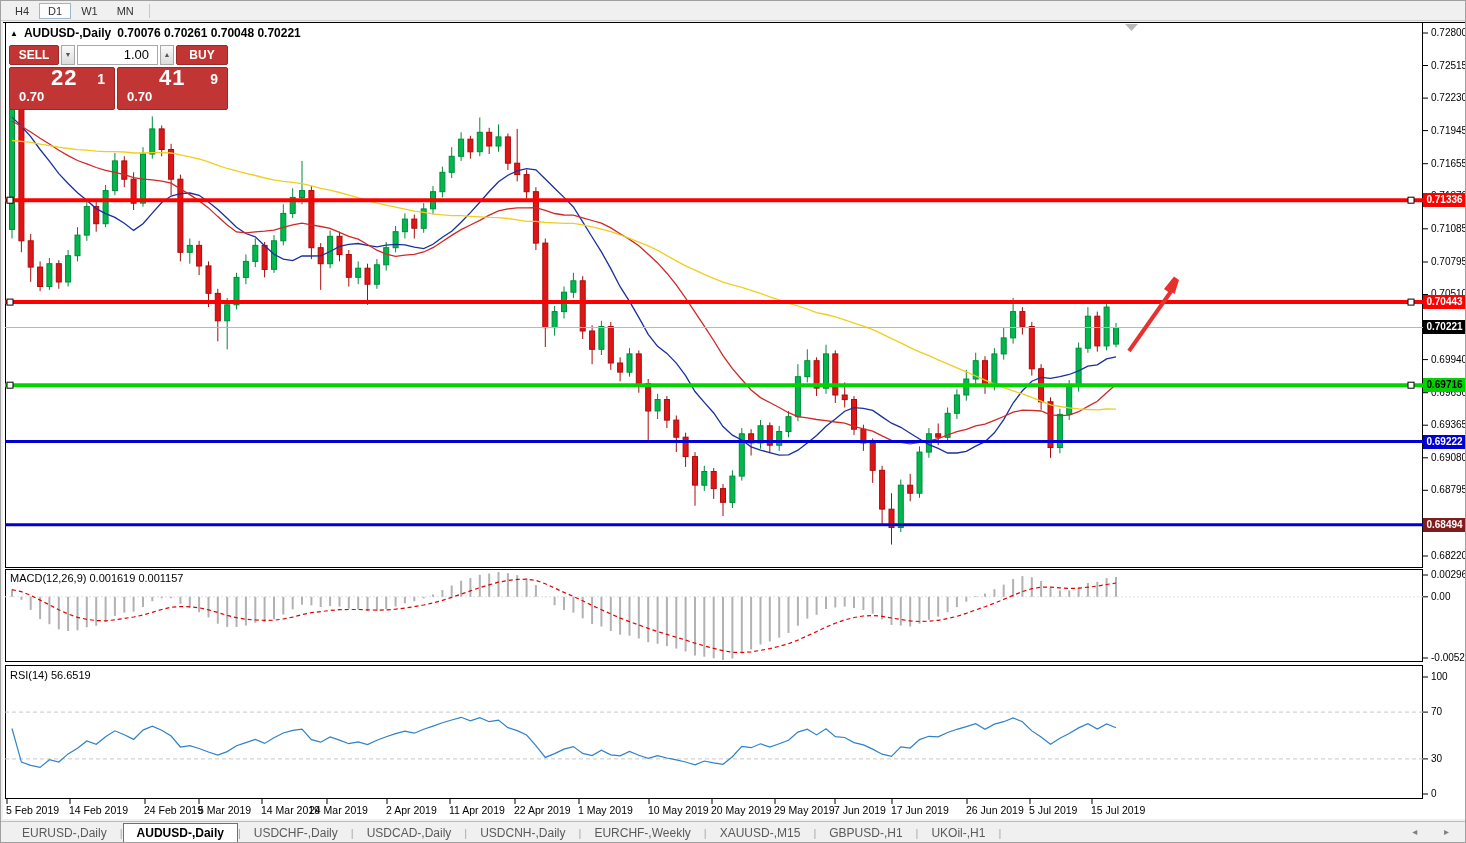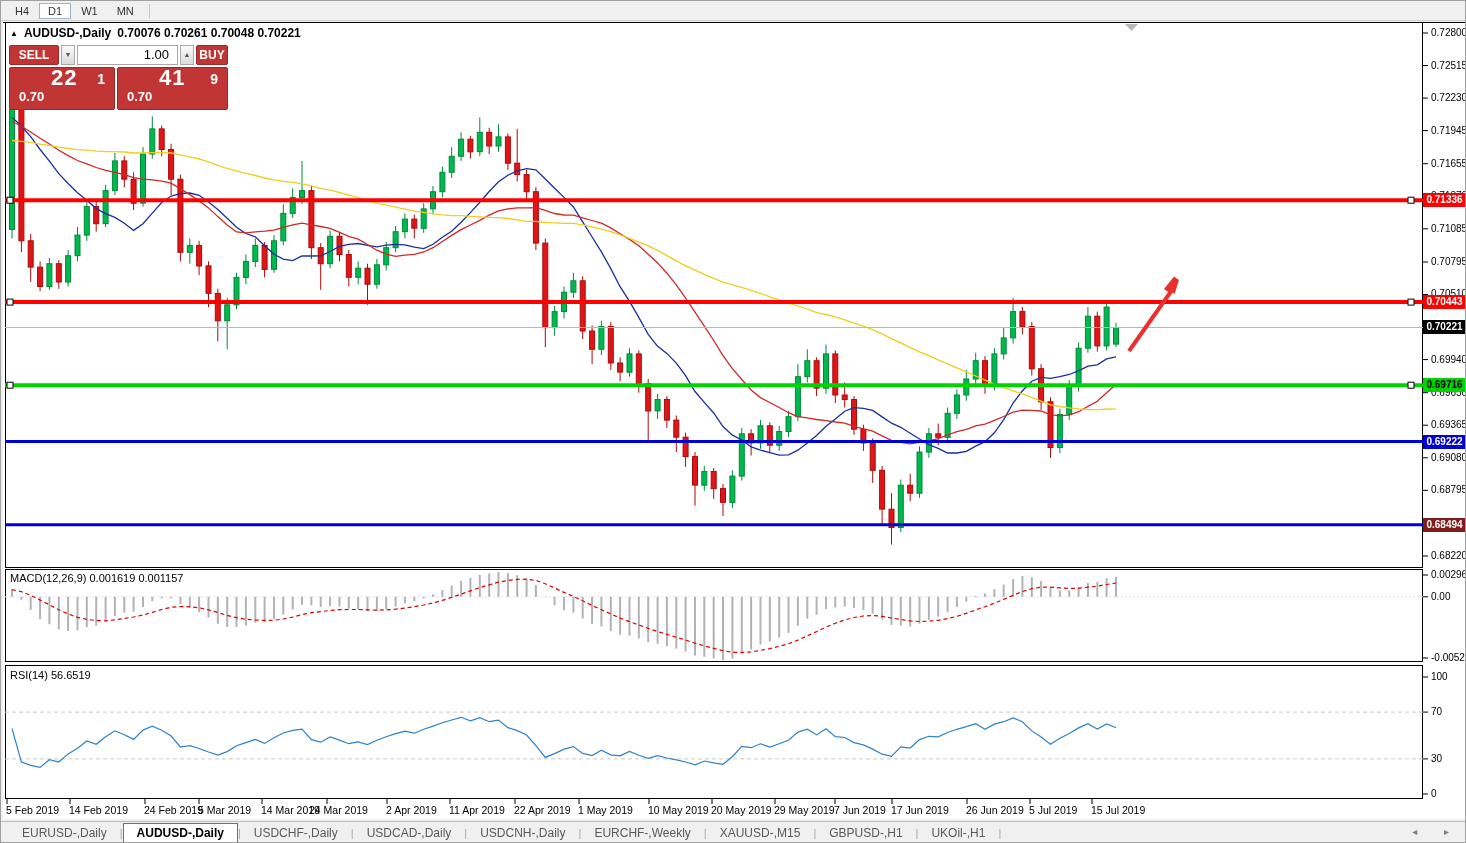--- a/index.html
+++ b/index.html
@@ -20,21 +20,21 @@
   
   .chart-title { position: absolute; left: 9px; top: 25px; z-index: 8; display: flex; align-items: center; gap: 6px;
                  font-size: 12px; font-weight: bold; color: #000; }
   .title-tri { font-size: 8px; }
   .ind-label { position: absolute; left: 9px; z-index: 6; font-size: 11px; color: #000; }
   
   .trade-panel { position: absolute; left: 8px; top: 44px; width: 219px; z-index: 9; }
   .tp-row1 { display: flex; height: 20px; gap: 2px; }
   .tp-btn { background: #c23535; border: 1px solid #9e2828; color: #fff; font-size: 12px; font-weight: bold;
             text-align: center; line-height: 18px; border-radius: 2px; }
-  .tp-sell-btn { width: 50px; } .tp-buy-btn { width: 32px; }
+  .tp-sell-btn { width: 50px; } .tp-buy-btn { width: 52px; }
   .tp-spin { width: 14px; background: linear-gradient(#fafafa,#dcdcdc); border: 1px solid #a8a8a8; color: #555;
              font-size: 7px; text-align: center; line-height: 18px; }
   .tp-vol { flex: 1; background: #fff; border: 1px solid #a8a8a8; font-size: 13px; color: #000;
             text-align: right; padding: 0 8px; line-height: 18px; }
   .tp-row2 { display: flex; margin-top: 2px; gap: 2px; }
   .tp-price { position: relative; height: 43px; background: #c23535; border: 1px solid #9e2828; color: #fff; border-radius: 2px; }
   .tp-price.sell { width: 106px; } .tp-price.buy { width: 111px; }
   .tp-small { position: absolute; left: 9px; bottom: 5px; font-size: 13px; font-weight: bold; }
   .tp-big { position: absolute; left: 41px; top: -3px; font-size: 22px; font-weight: bold; letter-spacing: 1px; }
   .tp-sup { position: absolute; right: 9px; top: 3px; font-size: 14px; font-weight: bold; }

